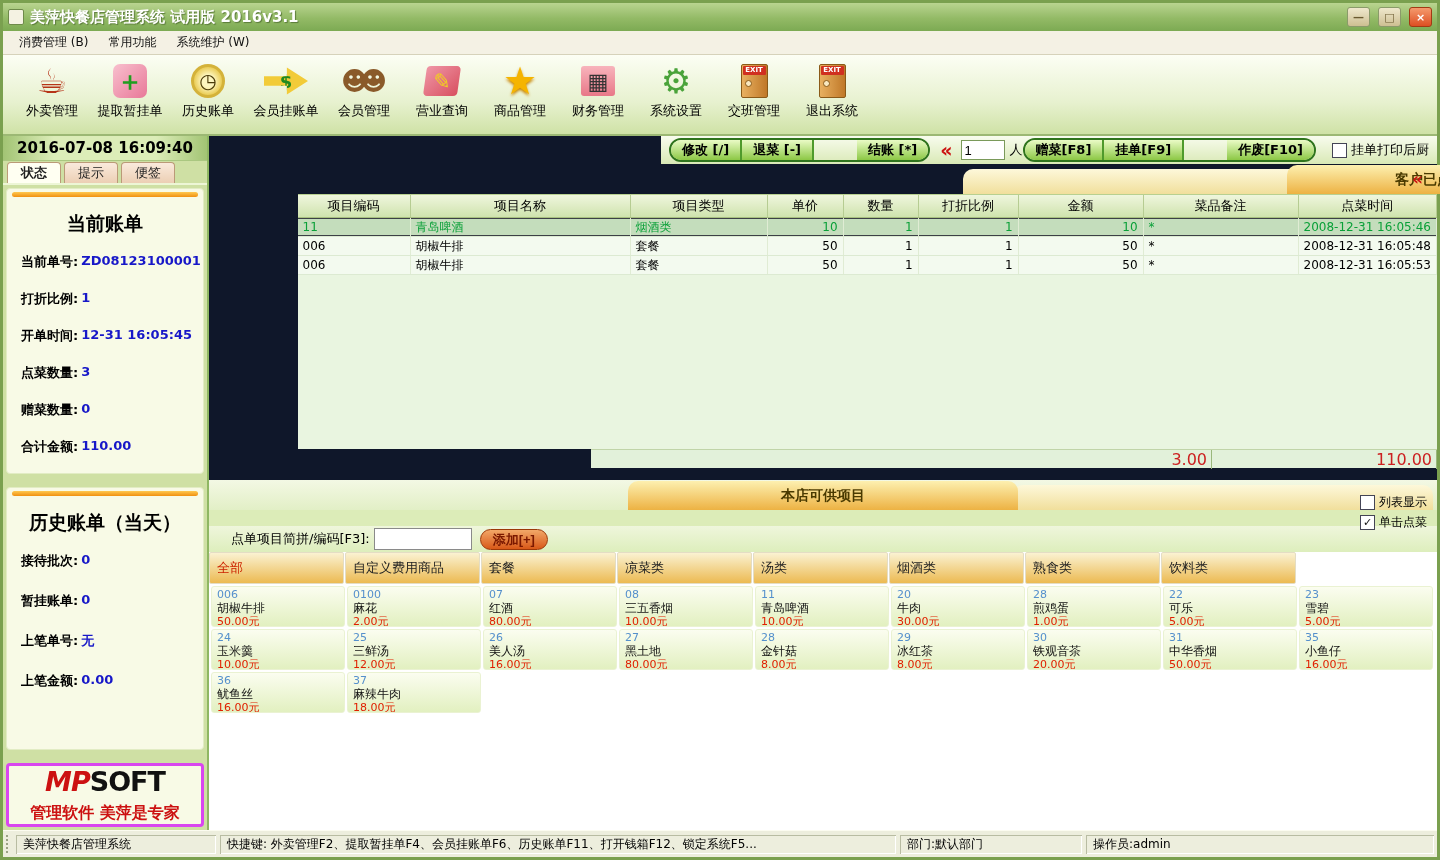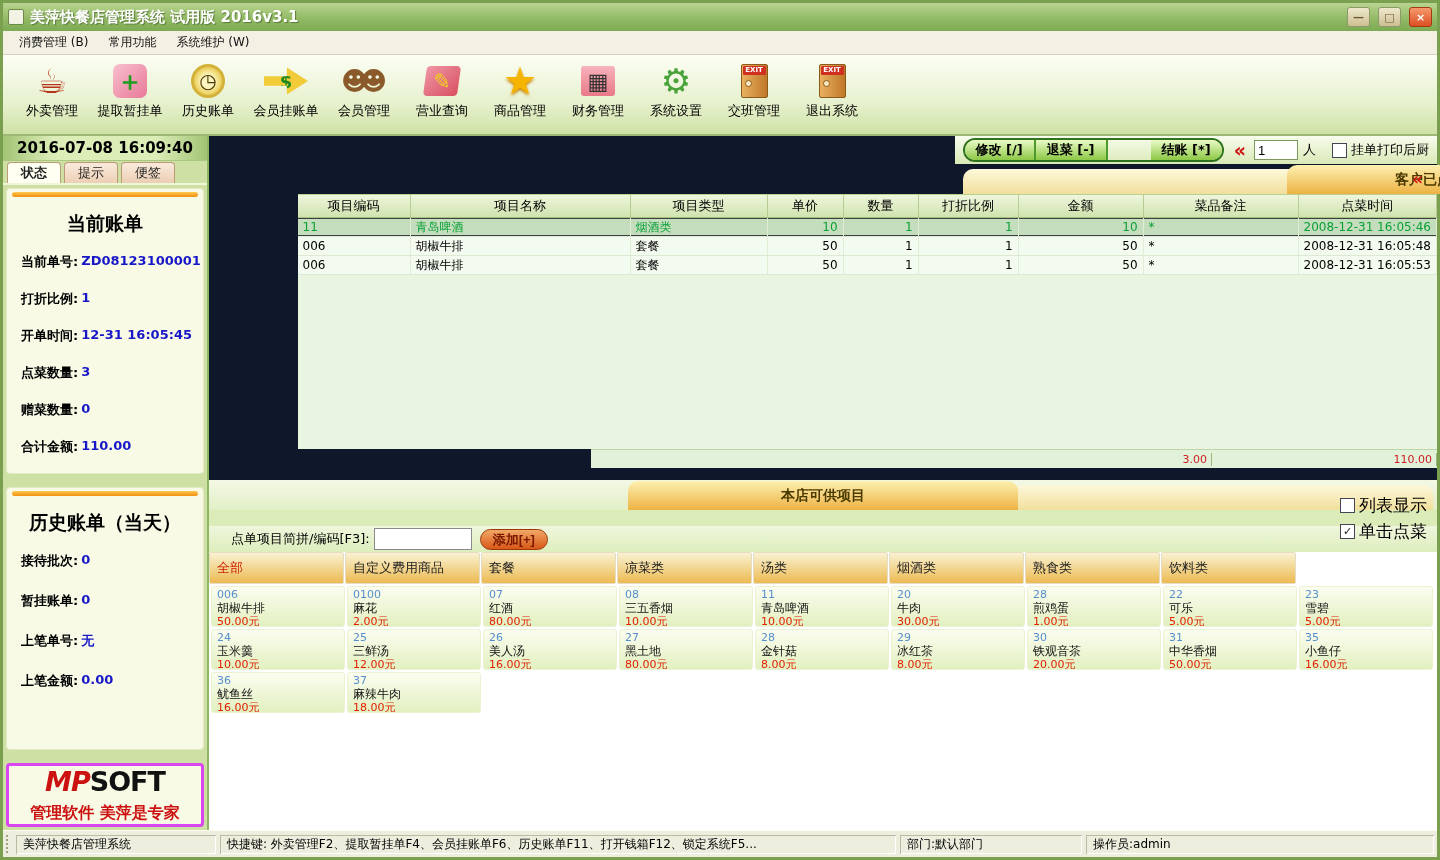--- a/index.html
+++ b/index.html
@@ -90,33 +90,33 @@
   .thead{display:flex;height:22px;flex:none;font-size:13px;color:#000;
     background:linear-gradient(#eff6dd,#cfe3ae);border-bottom:1px solid #a8c080;}
   .th{display:flex;align-items:center;justify-content:center;border-right:1px solid #b6cc92;box-sizing:border-box;}
   .c1{width:113px;}.c2{width:220px;}.c3{width:137px;}.c4{width:76px;}.c5{width:75px;}.c6{width:100px;}.c7{width:125px;}.c8{width:155px;}.c9{flex:1;}
   .tbody{display:flex;flex-direction:column;}
   .trow{display:flex;height:18px;flex:none;font-size:12px;background:#f3faef;border-bottom:1px solid #dcead2;color:#000;}
   .tbody > div:first-of-type{background:#c4ddbc;color:#0aa038;box-shadow:inset 0 1px 0 #3c4046,inset 0 -1px 0 #3c4046;}
   .td{display:flex;align-items:center;padding:0 5px;box-sizing:border-box;border-right:1px solid #e0ecd4;overflow:hidden;white-space:nowrap;}
   .td.c4,.td.c5,.td.c6,.td.c7{justify-content:flex-end;}
   .tfiller{flex:1;background:#e9f5e0;}
-  .summary{height:18px;flex:none;display:flex;align-items:center;background:#e2f1da;border-top:1px solid #c0d4a8;font-size:11px;color:#cc2020;}
+  .summary{height:18px;flex:none;display:flex;align-items:center;background:#e2f1da;border-top:1px solid #c0d4a8;font-size:16px;color:#cc2020;}
   .sum-sp1{width:546px;flex:none;}
   .sum-qty{width:75px;flex:none;text-align:right;padding-right:4px;border-right:1px solid #9ab87c;box-sizing:border-box;}
   .sum-sp2{width:100px;flex:none;}
   .sum-amt{width:125px;flex:none;text-align:right;padding-right:4px;border-right:1px solid #9ab87c;box-sizing:border-box;}
   .divider{height:10px;flex:none;background:linear-gradient(#cfe3a6,#9fc470);border-top:1px solid #fff;border-bottom:1px solid #8aa85e;}
   
   .menu-section{flex:1;display:flex;flex-direction:column;min-height:0;position:relative;background:#dcecb8;}
   .band2{height:30px;flex:none;position:relative;background:linear-gradient(#f3f8e4,#e2efc6);}
   .band2 .band-strip{width:420px;}
   .tab-avail{left:calc(50% - 195px);width:390px;}
   .side-checks{position:absolute;top:14px;right:10px;z-index:6;display:flex;flex-direction:column;gap:3px;font-size:12px;}
-  .side-checks .chk{font-size:17px;}
+  .side-checks .chk{font-size:12px;}
   .controls{height:26px;flex:none;display:flex;align-items:center;padding-left:22px;font-size:13px;background:linear-gradient(#eff6dc,#ddeebc);margin-top:16px;}
   .search-input{width:92px;height:18px;border:1px solid #8a8a8a;margin-left:4px;background:#fff;}
   .add-btn{margin-left:8px;height:21px;padding:0 12px;border-radius:11px;border:1px solid #9c3808;
     background:linear-gradient(#f2a868,#d85818);color:#7a1800;font-weight:bold;font-size:13px;line-height:19px;cursor:default;}
   .cats{height:32px;flex:none;display:flex;background:#fff;gap:1px;padding:0;}
   .cat{width:135px;flex:none;box-sizing:border-box;display:flex;align-items:center;padding-left:7px;font-size:13px;color:#222;
     background:linear-gradient(#faf2d2,#ecba52);border:1px solid #e4ddc4;border-radius:2px;cursor:default;white-space:nowrap;}
   .cats > div:first-of-type{color:#cc2200;}
   .grid{flex:1;background:#fff;display:flex;flex-wrap:wrap;align-content:flex-start;padding:1px;overflow:hidden;}
   .pcell{width:134px;height:41px;margin:1px;box-sizing:border-box;border-radius:3px;padding:1px 5px;
@@ -303,20 +303,26 @@
         <div class="btn-group">
 
         <div class="gbtn">修改 [/]</div>
             <div class="gbtn">退菜 [-]</div>
             <div class="gbtn">结账 [*]</div>
           </div>
         <span class="chev">«</span>
         <input class="guest-input" value="1" style="">
         <span class="guest-suffix">人</span>
         <span class="ab-spacer"></span>
+        <div class="btn-group">
+
+        <div class="gbtn">赠菜[F8]</div>
+            <div class="gbtn">挂单[F9]</div>
+            <div class="gbtn">作废[F10]</div>
+          </div>
         <label class="chk">
           <span class="box"></span>
           <span>挂单打印后厨</span>
         </label>
       </div>
 
       <div class="billrow">
         <span class="bill-left">
           <span>账单号:</span><span class="bill-no">ZD08123100001</span>
         </span>

